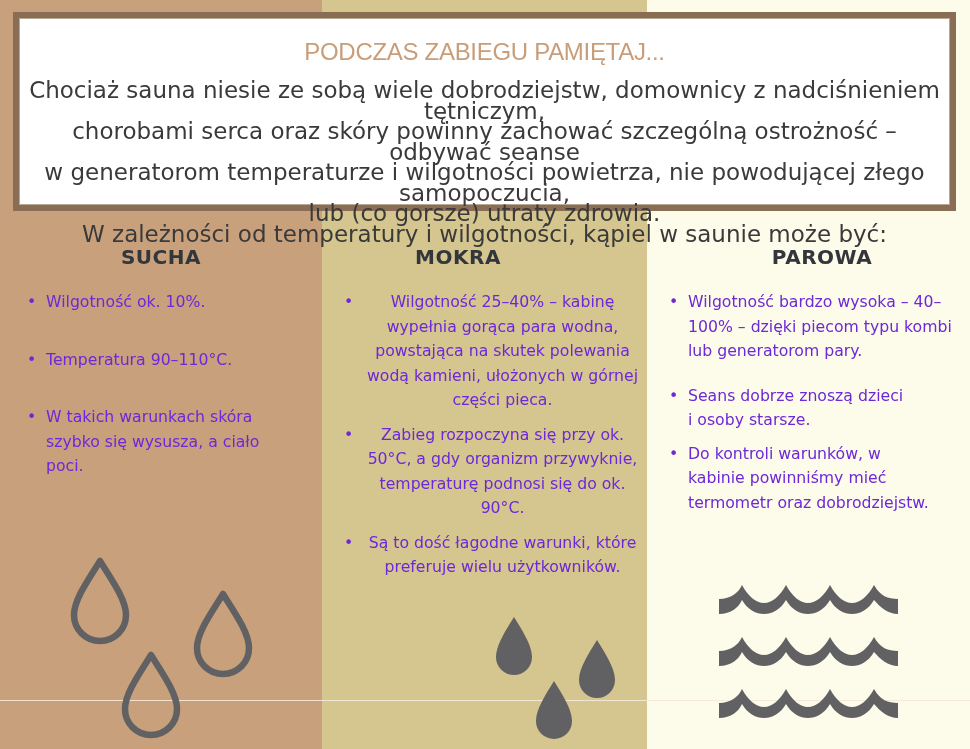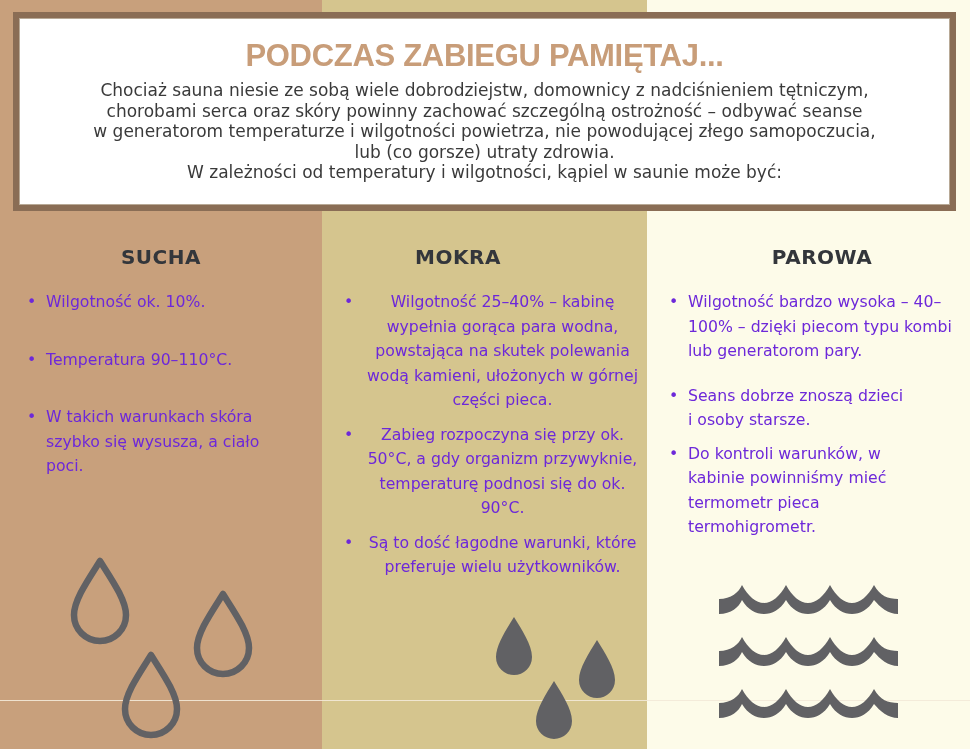--- a/index.html
+++ b/index.html
@@ -4,22 +4,22 @@
 <style>
   html, body { margin:0; padding:0; }
   body { width:970px; height:749px; position:relative; overflow:hidden; font-family:"DejaVu Sans", sans-serif; color:#33363b; }
   .col { position:absolute; top:0; height:749px; }
   .col-sucha { left:0; width:322px; background:#c8a07c; }
   .col-mokra { left:322px; width:325px; background:#d5c58e; }
   .col-parowa { left:647px; width:323px; background:#fdfbe9; }
   .hline { position:absolute; left:0; top:700px; width:970px; height:1px; background:#f3e9d8; opacity:0.9; }
   .intro { position:absolute; left:13px; top:12px; width:931px; height:187px; border:6px solid #8a6d55; background:#ffffff; box-sizing:content-box; }
   .intro-inner { position:absolute; left:0; top:0; width:100%; height:100%; border:1px solid #b8a996; box-sizing:border-box; }
-  .title { position:absolute; left:0; right:0; top:20px; text-align:center; font-family:"Liberation Sans", sans-serif; font-size:31px; color:#c89d79; letter-spacing:-0.3px;font-weight:bold; }
-  .intro-text { position:absolute; left:0; right:0; top:62px; text-align:center; font-size:17px; line-height:20.5px; color:#3a3a3a; }
+  .title { position:absolute; left:0; right:0; top:20px; text-align:center; font-family:"Liberation Sans", sans-serif; font-size:24px; color:#c89d79; letter-spacing:-0.3px; }
+  .intro-text { position:absolute; left:0; right:0; top:62px; text-align:center; font-size:23px; line-height:20.5px; color:#3a3a3a; }
   .colhead { position:absolute; top:245px; text-align:center; font-weight:bold; font-size:20px; letter-spacing:0.5px; color:#33363b; }
   ul.list { position:absolute; margin:0; padding:0; list-style:none; font-size:15.7px; line-height:24.5px; color:#6d28d9; }
   ul.list li { position:relative; padding-left:21px; }
   ul.list li::before { content:"•"; position:absolute; left:2px; top:0; }
   .icon-svg { position:absolute; }
 </style>
 </head>
 <body>
 
 <div class="col col-sucha"></div>
@@ -64,21 +64,21 @@
     <path d="M19 7 C27 20 37 35 37 47 A18 18 0 0 1 1 47 C1 35 11 20 19 7 Z"></path>
     <path d="M102 30 C110 43 120 58 120 70 A18 18 0 0 1 84 70 C84 58 94 43 102 30 Z"></path>
     <path d="M59 71 C67 84 77 99 77 111 A18 18 0 0 1 41 111 C41 99 51 84 59 71 Z"></path>
   </g>
 </svg>
 
 <div class="colhead" style="left:647px;width:350px;">PAROWA</div>
 <ul class="list" style="left:667px;top:290px;width:300px;">
   <li style="margin-bottom:20px;">Wilgotność bardzo wysoka – 40–100% – dzięki piecom typu kombi lub generatorom pary.</li>
   <li style="margin-bottom:9px;padding-right:60px;">Seans dobrze znoszą dzieci i osoby starsze.</li>
-  <li style="padding-right:30px;">Do kontroli warunków, w kabinie powinniśmy mieć termometr pieca termohigrometr.</li>
+  <li style="padding-right:30px;">Do kontroli warunków, w kabinie powinniśmy mieć termometr oraz dobrodziejstw.</li>
 </ul>
 <svg class="icon-svg" style="left:719px;top:580px;" width="182" height="140" viewBox="0 0 182 140">
   <defs>
     <path id="wave" d="M0 19 C12 19 20 12 23 5 C29 16 37 23 45 23 C53 23 61 16 67 5 C73 16 81 23 89 23 C97 23 105 16 111 5 C117 16 125 23 133 23 C141 23 149 16 155 5 C161 16 169 19 179 19 L179 34 C169 34 161 27 155 20 C149 30 141 34 133 34 C125 34 117 30 111 20 C105 30 97 34 89 34 C81 34 73 30 67 20 C61 30 53 34 45 34 C37 34 29 30 23 20 C20 27 12 34 0 34 Z"></path>
   </defs>
   <g fill="#616164">
     <use href="#wave" x="0" y="0"></use>
     <use href="#wave" x="0" y="52"></use>
     <use href="#wave" x="0" y="104"></use>
   </g>

